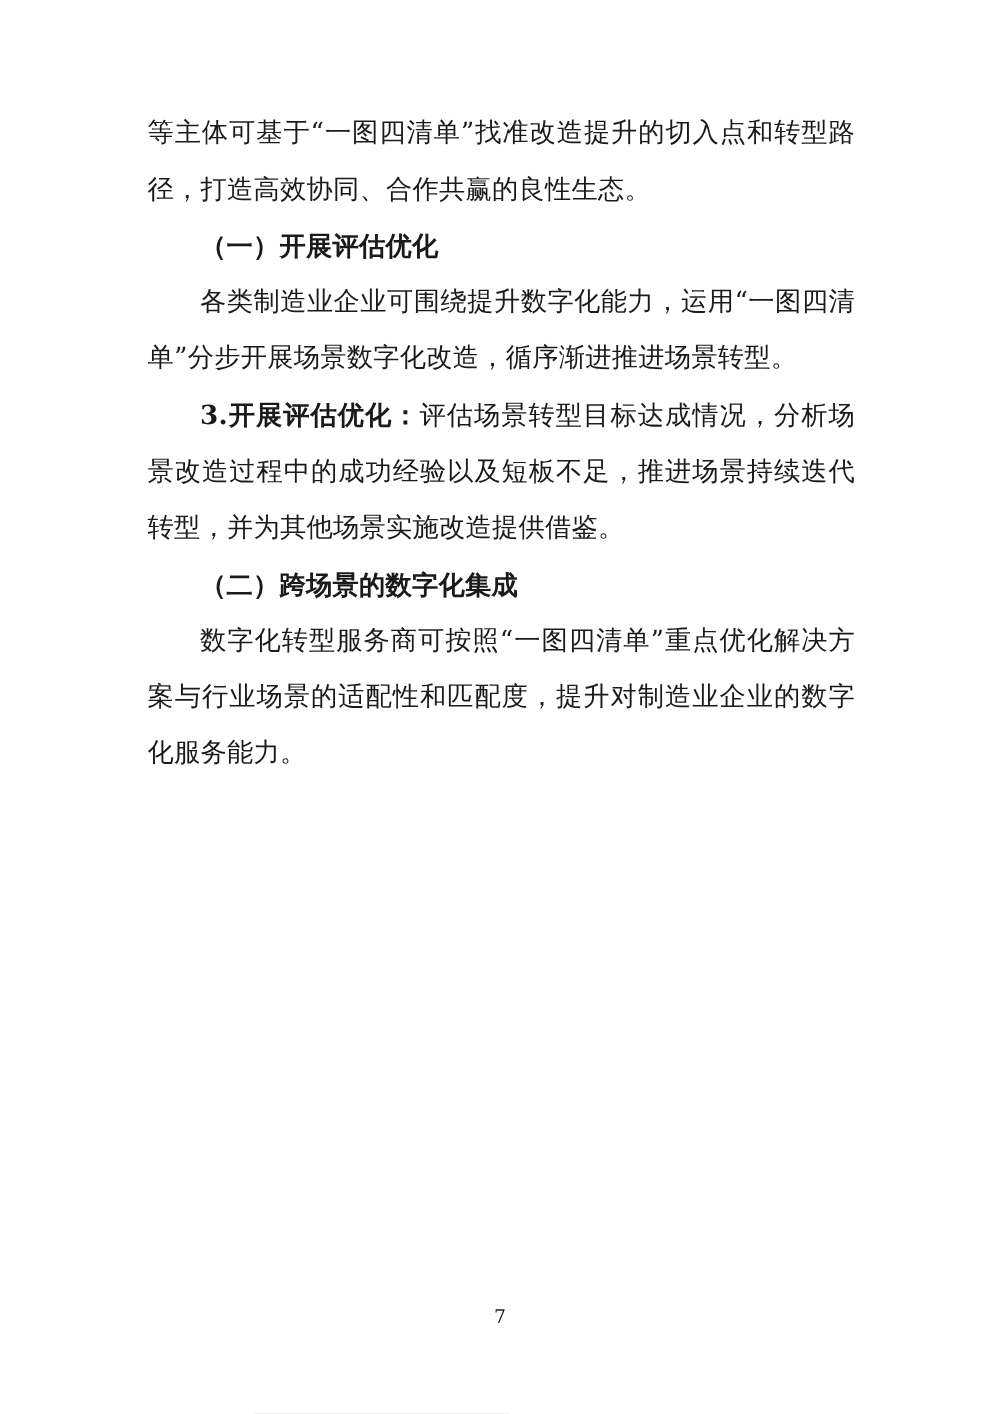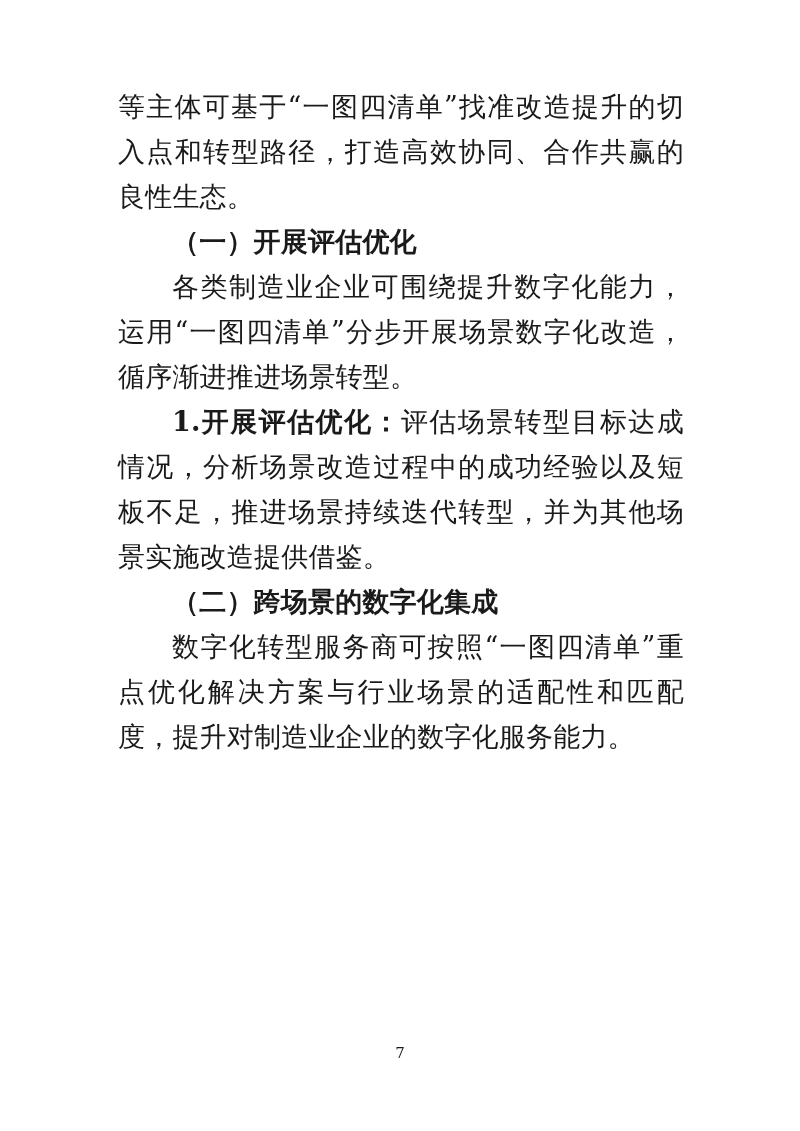--- a/index.html
+++ b/index.html
@@ -19,21 +19,21 @@
     box-sizing: border-box;
     overflow: hidden;
   }
   .content {
     position: absolute;
     left: 118px;
     top: 84px;
     width: 566px;
   }
   .para {
-    font-size: 27px;
+    font-size: 21px;
     line-height: 45px;
     color: #1a1a1a;
     text-align: justify;
     text-justify: inter-ideograph;
     margin: 0;
     letter-spacing: 0.2px;
   }
   .indent2 {
     text-indent: 2em;
   }
@@ -62,21 +62,21 @@
   <div class="content">
 
     <p class="para">等主体可基于“一图四清单”找准改造提升的切入点和转型路径，打造高效协同、合作共赢的良性生态。</p>
 
     <p class="para heading">（一）开展评估优化</p>
 
     <p class="para indent2">各类制造业企业可围绕提升数字化能力，运用“一图四清单”分步开展场景数字化改造，循序渐进推进场景转型。</p>
 
 
 
-    <p class="para indent2"><span class="runin-title">1.开展评估优化：</span><span>评估场景转型目标达成情况，分析场景改造过程中的成功经验以及短板不足，推进场景持续迭代转型，并为其他场景实施改造提供借鉴。</span></p>
+    <p class="para indent2"><span class="runin-title">3.开展评估优化：</span><span>评估场景转型目标达成情况，分析场景改造过程中的成功经验以及短板不足，推进场景持续迭代转型，并为其他场景实施改造提供借鉴。</span></p>
 
     <p class="para heading">（二）跨场景的数字化集成</p>
 
     <p class="para indent2">数字化转型服务商可按照“一图四清单”重点优化解决方案与行业场景的适配性和匹配度，提升对制造业企业的数字化服务能力。</p>
 
   </div>
 
   <div class="footer-num">7</div>
 </div>
 

